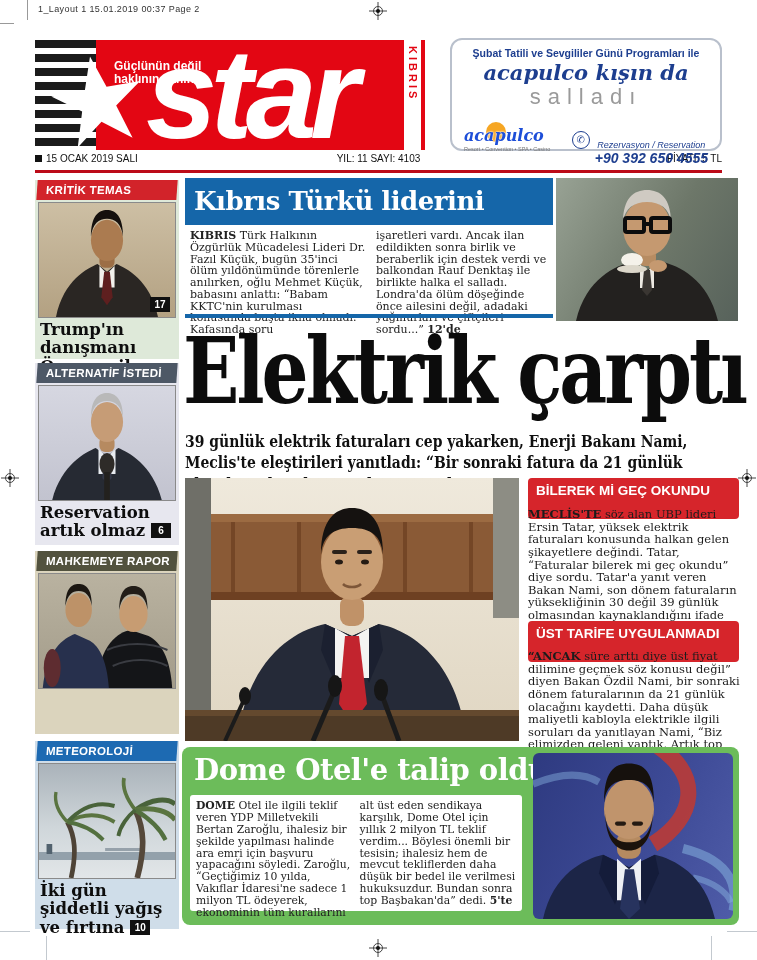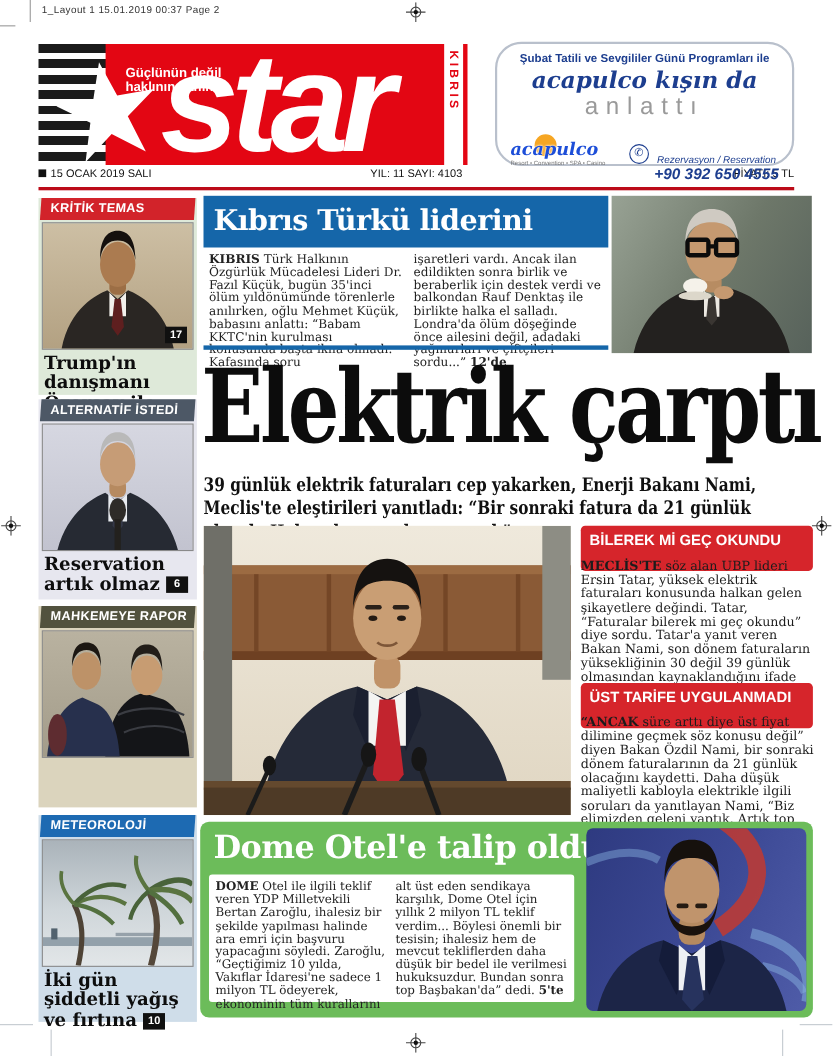--- a/index.html
+++ b/index.html
@@ -22,21 +22,21 @@
   .kibris-strip{left:404px;top:40px;width:17px;height:110px;background:#fff;border-right:4px solid #e30613;}
   .kibris-strip span{display:block;writing-mode:vertical-rl;margin:6px auto 0;color:#e30613;
              font-weight:bold;font-size:11px;letter-spacing:3px;}
   .dateline{left:35px;top:152px;width:687px;height:16px;font-size:10px;font-weight:normal;color:#111;}
   .dateline .sq{display:inline-block;width:7px;height:7px;background:#111;margin-right:4px;}
   .dl-left{position:absolute;left:0;top:1px;}
   .dl-mid{position:absolute;left:0;right:0;top:1px;text-align:center;}
   .dl-right{position:absolute;right:0;top:1px;}
   .redrule{left:35px;top:170px;width:687px;height:3px;background:#bc0b18;}
   
-  .adbox{left:450px;top:38px;width:272px;height:113px;border:2px solid #b9c0cc;border-radius:24px;
+  .adbox{left:450px;top:38px;width:272px;height:113px;border:2px solid #b9c0cc;border-radius:12px;
          background:#fff;text-align:center;box-sizing:border-box;padding-top:7px;}
   .ad1{font-size:10.5px;color:#1d3e8f;font-weight:bold;}
   .ad2{font:italic bold 21px/24px "DejaVu Serif",serif;color:#1d3e8f;margin-top:2px;}
   .ad3{font-size:22px;color:#9a9a9a;letter-spacing:7px;line-height:24px;}
   .adrow{display:flex;justify-content:space-between;align-items:center;padding:4px 12px 0 12px;}
   .adlogo{position:relative;text-align:left;}
   .adlogo .sun{position:absolute;left:22px;top:-6px;width:20px;height:20px;border-radius:50%;background:#f6a623;}
   .adlogo .word{position:relative;font:italic bold 16px/16px "DejaVu Serif",serif;color:#1d4ed8;
                 text-shadow:0 0 2px #fff,0 0 2px #fff;}
   .adlogo .sub{position:relative;font-size:5.5px;color:#777;margin-top:2px;}
@@ -140,21 +140,21 @@
   <div class="abs dateline">
     <span class="dl-left"><span class="sq"></span><span>15 OCAK 2019 SALI</span></span>
     <span class="dl-mid">YIL: 11 SAYI: 4103</span>
     <span class="dl-right">FİYATI: 5 TL</span>
   </div>
   <div class="abs redrule"></div>
 
   <div class="abs adbox">
     <div class="ad1">Şubat Tatili ve Sevgililer Günü Programları ile</div>
     <div class="ad2">acapulco kışın da</div>
-    <div class="ad3">anlattı</div>
+    <div class="ad3">salladı</div>
     <div class="adrow">
       <div class="adlogo">
         <span class="sun"></span>
         <div class="word">acapulco</div>
         <div class="sub">Resort • Convention • SPA • Casino</div>
       </div>
       <div class="adtel">
         <span class="ph">✆</span>
         <span>
           <div class="res">Rezervasyon / Reservation</div>

